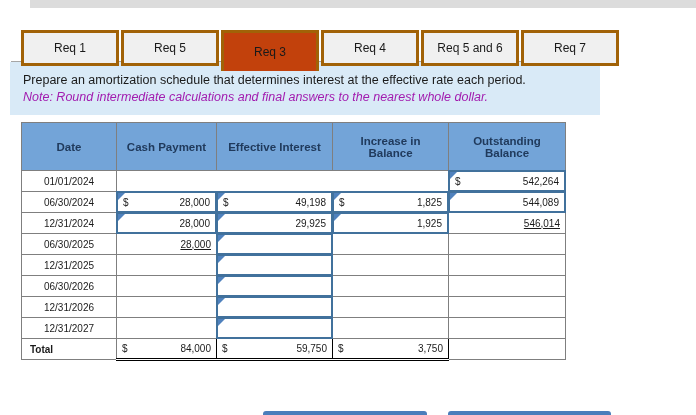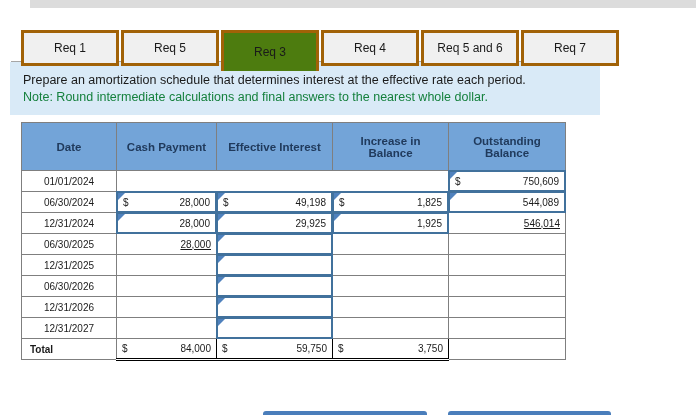--- a/index.html
+++ b/index.html
@@ -3,24 +3,24 @@
 <meta charset="utf-8">
 <style>
   html,body{margin:0;padding:0;}
   body{width:696px;height:415px;overflow:hidden;position:relative;background:#fff;
        font-family:"Liberation Sans","DejaVu Sans",sans-serif;color:#1a1a1a;}
   .topbar{position:absolute;top:0;left:30px;width:666px;height:8px;background:#dcdcdc;}
   .tabline{position:absolute;top:61px;left:11px;width:582px;height:1px;background:#a6a6a6;z-index:1;}
   .tabs{position:absolute;top:30px;left:21px;display:flex;gap:2px;z-index:2;}
   .tab{width:92px;height:30px;background:#f0f0f0;border:3px solid #a16207;
        display:flex;align-items:center;justify-content:center;font-size:12px;cursor:pointer;box-sizing:content-box;}
-  .tab.active{background:#4d7c0f;border-bottom:none;height:38px;z-index:3;}
+  .tab.active{background:#c2410c;border-bottom:none;height:38px;z-index:3;}
   .instructions{position:absolute;top:62px;left:10px;width:590px;height:53px;background:#d9eaf7;
        box-sizing:border-box;padding:10px 12px 0 13px;font-size:12.5px;line-height:17px;}
-  .note{color:#15803d;}
+  .note{color:#a21caf;font-style:italic;}
   .tablewrap{position:absolute;top:122px;left:21px;}
   table{border-collapse:collapse;table-layout:fixed;}
   th,td{border:1px solid #7f7f7f;font-size:10px;padding:0;height:21px;box-sizing:border-box;}
   th{background:#73a4d8;color:#203a5c;font-size:11.5px;font-weight:bold;height:48px;padding:2px 4px;}
   td.date{text-align:center;}
   td.plain{text-align:right;padding-right:5px;text-decoration:underline;}
   td.cellhost{position:relative;}
   .inputbox{position:absolute;inset:-1px;border:2px solid #41719c;background:#fff;
        display:flex;align-items:center;z-index:1;}
   .flag{position:absolute;top:0;left:0;width:0;height:0;
@@ -73,21 +73,21 @@
       </tr>
     </thead>
     <tbody id="schedule-body">
         <tr>
           <td class="date">01/01/2024</td>
           <td colspan="3" class="plain"></td>
           <td class="cellhost">
             <div class="inputbox">
               <span class="flag"></span>
               <span class="cur">$</span>
-              <span class="val">750,609</span>
+              <span class="val">542,264</span>
             </div>
           </td>
         </tr>
         <tr>
           <td class="date">06/30/2024</td>
           <td class="cellhost">
             <div class="inputbox">
               <span class="flag"></span>
               <span class="cur">$</span>
               <span class="val">28,000</span>

